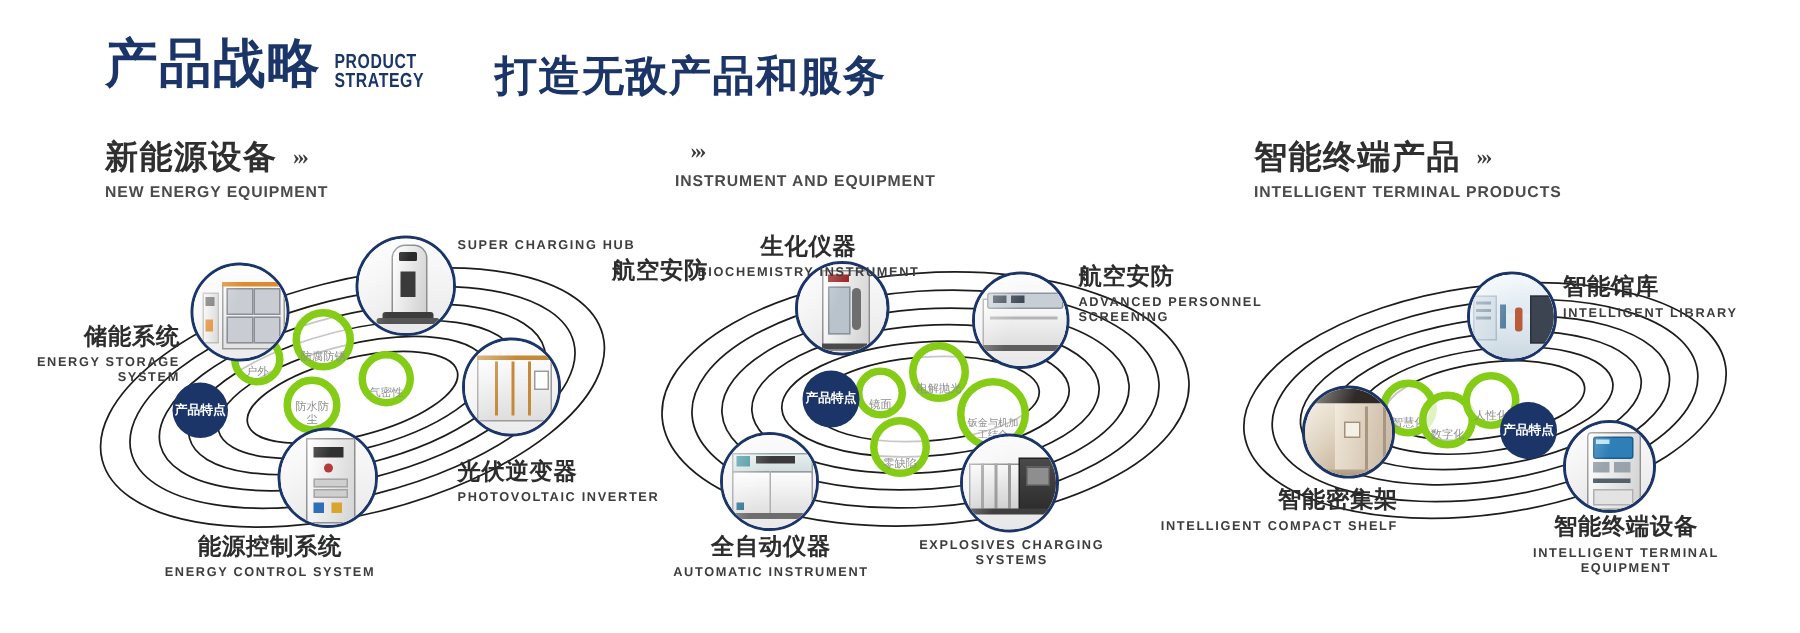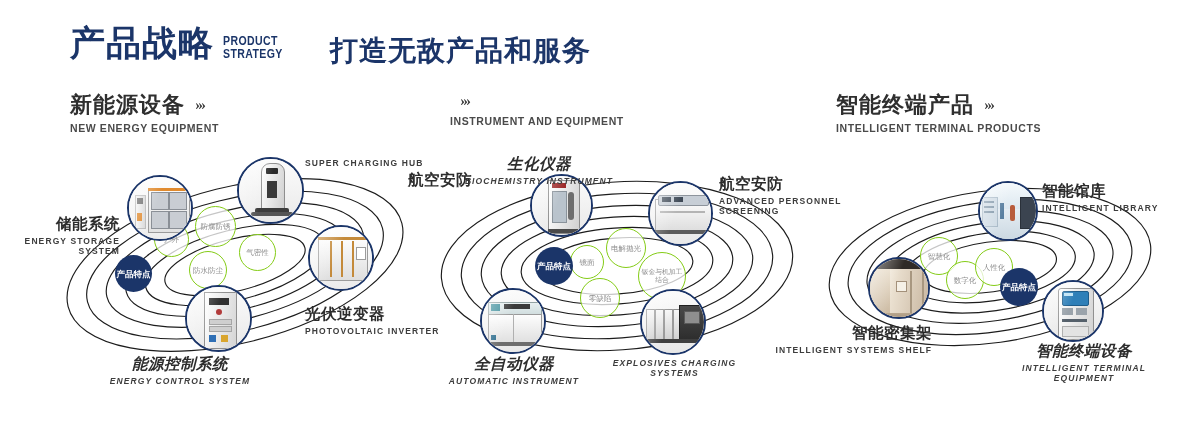--- a/index.html
+++ b/index.html
@@ -54,44 +54,44 @@
     position:absolute;border-radius:50%;
     border:2px solid #1b3569;overflow:hidden;
     background:#f2f2f2;
     box-sizing:border-box;
   }
   .node .ph{position:absolute;left:0;top:0;right:0;bottom:0;}
 
   
   .bub{
     position:absolute;border-radius:50%;
-    border:1px solid #84cc16;background:rgba(255,255,255,.75);
+    border:5px solid #84cc16;background:rgba(255,255,255,.75);
     color:#8d8d8d;font-size:7.5px;line-height:9px;
-    display:flex;align-items:center;justify-content:center;
+    display:flex;align-items:flex-end;justify-content:center;
     text-align:center;box-sizing:border-box;
     font-family:Liberation Serif, serif;
   }
   .core{
     position:absolute;border-radius:50%;
     background:#1b3569;color:#fff;
     font-size:8.5px;line-height:10px;font-weight:bold;
     display:flex;align-items:center;justify-content:center;text-align:center;
     box-sizing:border-box;
     font-family:"DejaVu Sans","Liberation Sans",sans-serif;
   }
 
   
   .lbl{position:absolute;color:#2d2d2d;}
   .lbl .cn{
     font-size:15.5px;font-weight:bold;letter-spacing:.5px;line-height:1.15;
     font-family:"DejaVu Sans","Liberation Sans",sans-serif;color:#2d2d2d;
   }
   .lbl .en{font-size:8.5px;letter-spacing:1.1px;color:#3d3d3d;margin-top:2px;font-weight:600;}
   .lbl.r{text-align:right;}
-  .lbl.c{text-align:center;font-style:italic;}
+  .lbl.c{text-align:center;}
 
   
   .dev{position:absolute;}
   .sheen{position:absolute;left:0;top:0;right:0;bottom:0;
     background:linear-gradient(110deg,rgba(255,255,255,.55),rgba(255,255,255,0) 45%);}
 </style>
 </head>
 <body>
 
 <div id="stage">
@@ -323,21 +323,21 @@
           <ellipse cx="170" cy="102" rx="162" ry="76" transform="rotate(-8 170 102)"></ellipse>
           <ellipse cx="170" cy="102" rx="143" ry="65" transform="rotate(-8 170 102)"></ellipse>
           <ellipse cx="170" cy="102" rx="124" ry="54" transform="rotate(-8 170 102)"></ellipse>
           <ellipse cx="170" cy="102" rx="105" ry="44" transform="rotate(-8 170 102)"></ellipse>
           <ellipse cx="170" cy="102" rx="86" ry="34" transform="rotate(-8 170 102)"></ellipse>
           <ellipse cx="170" cy="102" rx="67" ry="25" transform="rotate(-8 170 102)"></ellipse>
         </g>
       </svg>
     </div>
 
-    <div class="bub" style="left:100px;top:72px;width:38px;height:38px;">智慧化</div>
+    <div class="bub" style="left:100px;top:88px;width:38px;height:38px;">智慧化</div>
     <div class="bub" style="left:126px;top:96px;width:38px;height:38px;">数字化</div>
     <div class="bub" style="left:155px;top:83px;width:38px;height:38px;">人性化</div>
     <div class="core" style="left:180px;top:103px;width:38px;height:38px;">
         <span>产品特点</span>
       </div>
 
     <div class="node" style="left:158px;top:16px;width:60px;height:60px;">
       <div class="ph" style="background:linear-gradient(#e9f1f7,#cfdde8);">
         <div class="dev" style="left:0;top:0;width:60px;height:26px;background:linear-gradient(#f4f9fc,#dde8f0);"></div>
         <div class="dev" style="left:0;top:26px;width:60px;height:34px;background:linear-gradient(#e6edf3,#c8d6e0);"></div>
@@ -380,17 +380,17 @@
         <div class="dev" style="left:20px;top:10px;width:42px;height:52px;background:linear-gradient(100deg,#f0e7d8,#c4b19a);"></div>
         <div class="dev" style="left:26px;top:22px;width:9px;height:9px;background:#f5f0e6;border:1px solid #a3907a;"></div>
         <div class="dev" style="left:40px;top:12px;width:1.5px;height:48px;background:#a89780;"></div>
         <div class="dev" style="left:52px;top:12px;width:1.5px;height:48px;background:#a89780;"></div>
         <div class="dev" style="left:0;top:54px;width:62px;height:8px;background:linear-gradient(#b9a78f,#9d8b74);"></div>
         <div class="sheen"></div>
       </div>
     </div>
     <div class="lbl r" style="left:-60px;top:160px;width:172px;">
       <div class="cn">智能密集架</div>
-      <div class="en">INTELLIGENT SYSTEMS SHELF</div>
+      <div class="en">INTELLIGENT COMPACT SHELF</div>
     </div>
   </div>
 
 </div>
 
 </body></html>

